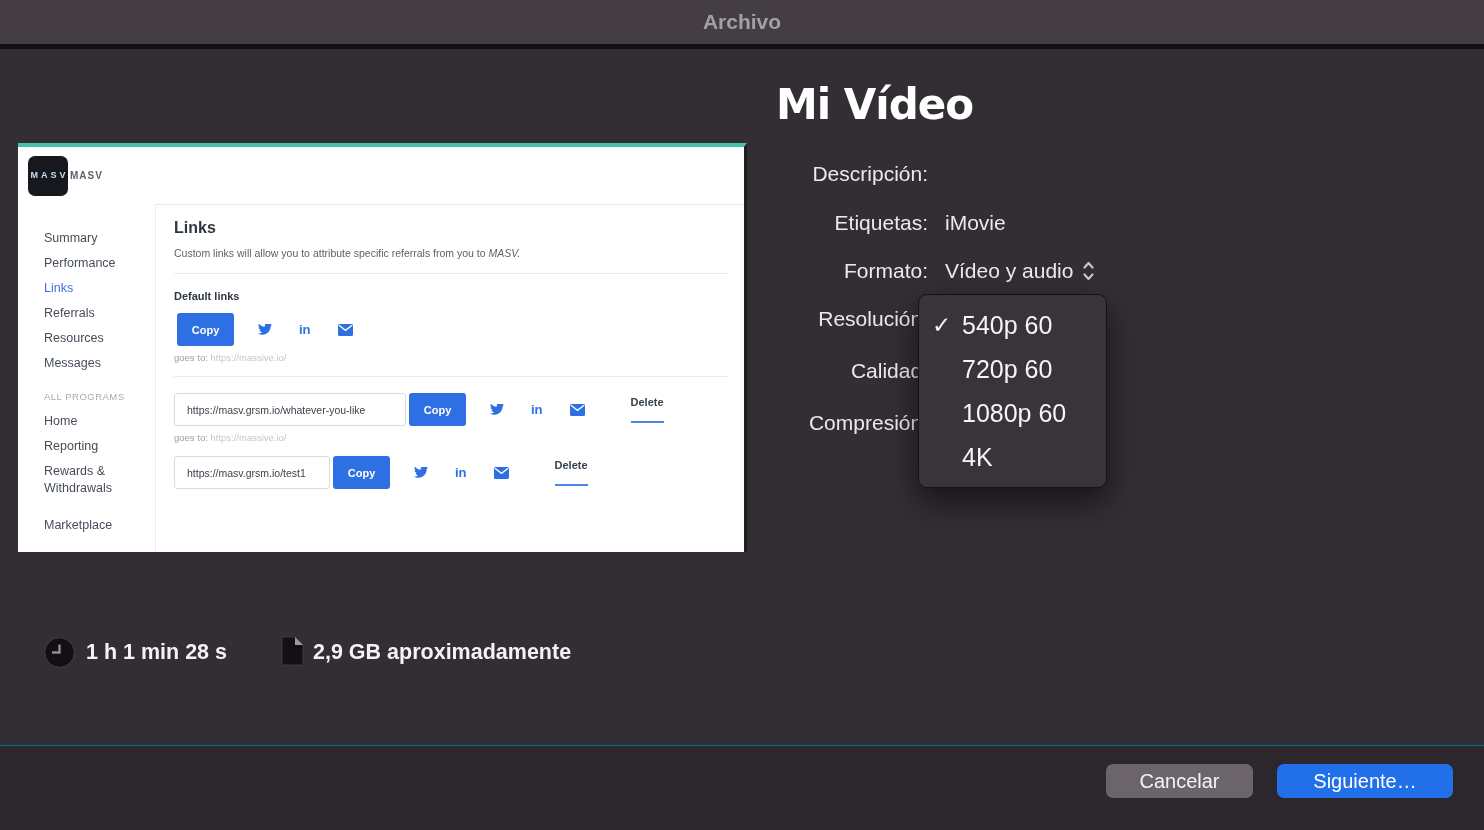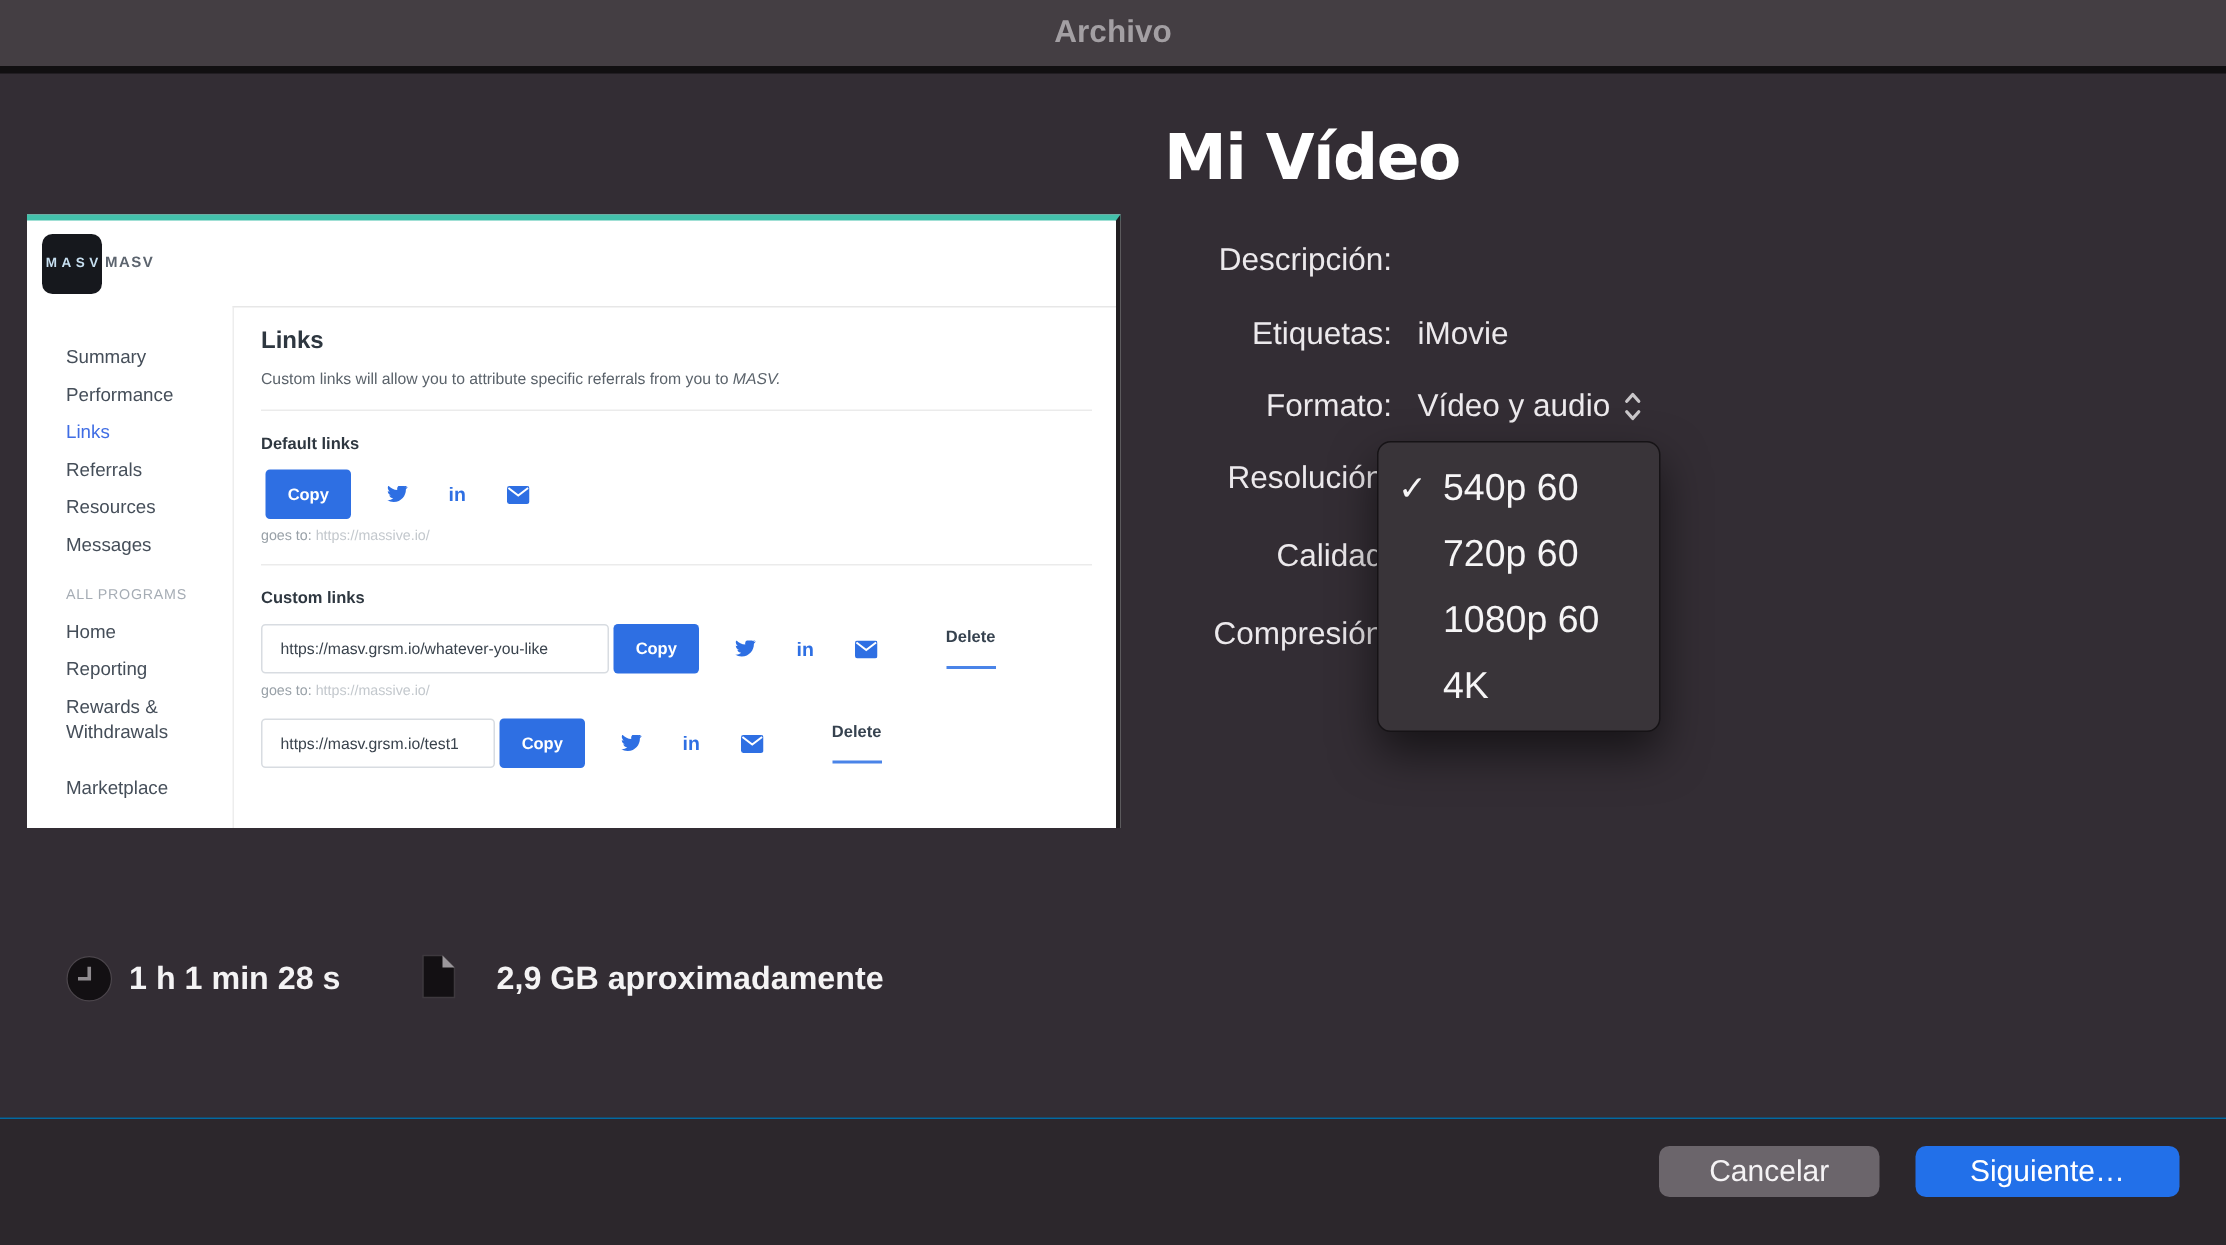--- a/index.html
+++ b/index.html
@@ -109,21 +109,21 @@
     position:relative; height:44px; line-height:44px; padding-left:43px;
     font-size:25px; color:#f6f5f6; white-space:nowrap;
   }
   .menu-check { position:absolute; left:13px; top:0; font-size:23px; }
 
   
   .info-text { position:absolute; font-size:21.5px; font-weight:600; color:#f4f3f4; }
   .clock-icon { position:absolute; left:44px; top:637px; }
   .duration { left:86px; top:640px; }
   .doc-icon { position:absolute; left:281px; top:636px; }
-  .filesize { left:331px; top:640px; }
+  .filesize { left:313px; top:640px; }
 
   
   .footer {
     position:absolute; left:0; top:745px; width:1484px; height:85px;
     background:#2c272c; border-top:1px solid #0369a1;
   }
   .btn {
     position:absolute; top:18px; height:34px; border:none; border-radius:7px;
     font-size:20px; display:flex; align-items:center; justify-content:center;
     font-family:"Liberation Sans", sans-serif;
@@ -180,21 +180,20 @@
           <svg width="15" height="12" viewBox="0 0 24 19">
               <rect x="0" y="0" width="24" height="19" rx="2.5" fill="#2e6fe3"></rect>
               <path d="M1.5 2l10.5 8L22.5 2" stroke="#fff" stroke-width="2.2" fill="none"></path>
             </svg>
         </span>
       </div>
       <div class="goes-to">
         <span class="gt-prefix">goes to: </span><span class="gt-url">https://massive.io/</span>
       </div>
       <hr class="masv-hr">
-      <div class="section-label">Custom links</div>
       <div class="link-row">
         <div class="url-box w2">https://masv.grsm.io/whatever-you-like</div>
         <div class="copy-btn">Copy</div>
         <span class="social">
           <svg width="14" height="12" viewBox="0 0 24 20">
               <path fill="#2e6fe3" d="M23.9.6a10 10 0 01-2.8.8A4.9 4.9 0 0023.3-1.3c-.9.6-2 1-3.1 1.2A4.9 4.9 0 0011.8 4.4C7.7 4.2 4.1 2.2 1.6-.7a4.8 4.8 0 00-.7 2.5c0 1.7.9 3.2 2.2 4.1a4.9 4.9 0 01-2.2-.6v.1a4.9 4.9 0 003.9 4.8 5 5 0 01-2.2.1 4.9 4.9 0 004.6 3.4A9.9 9.9 0 010 15.8 14 14 0 007.6 18c9 0 14-7.5 14-14v-.6A10 10 0 0023.9.6z"></path>
             </svg>
         </span>
         <span class="social li-icon">in</span>
         <span class="social">

